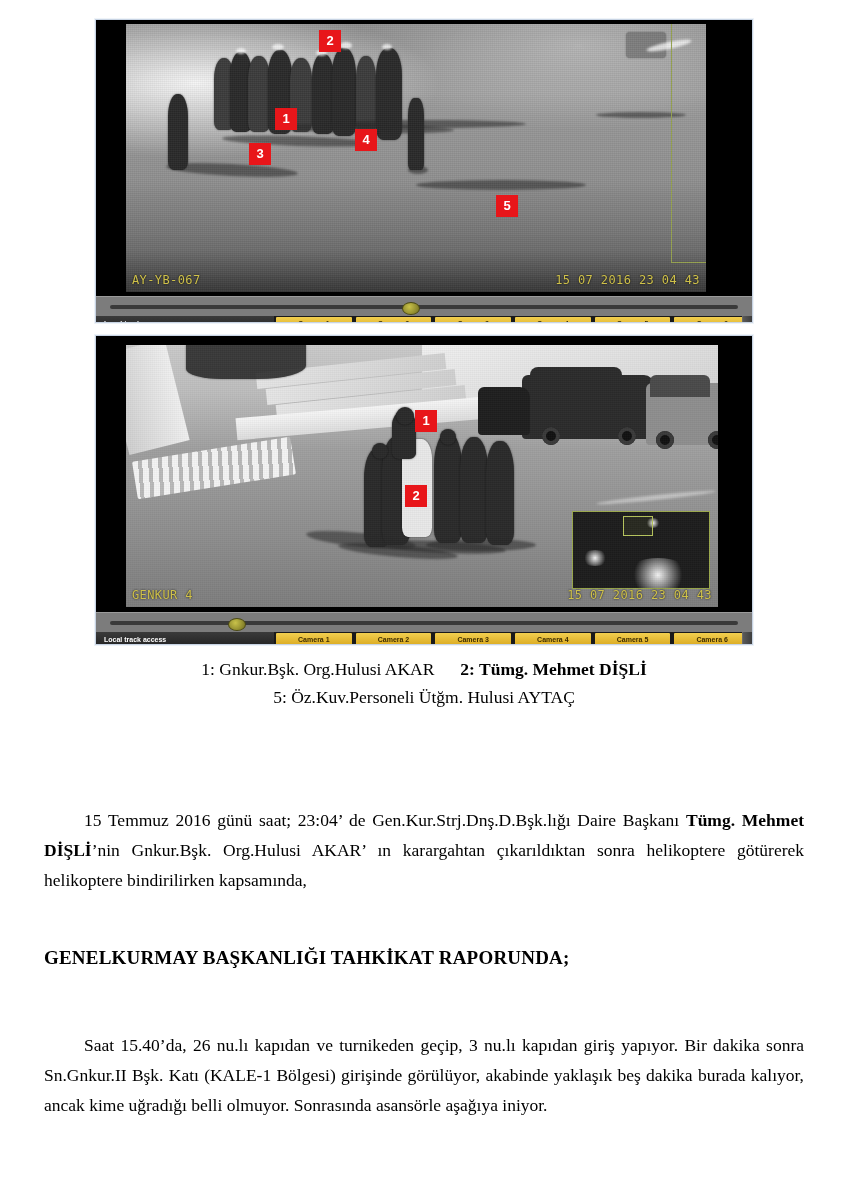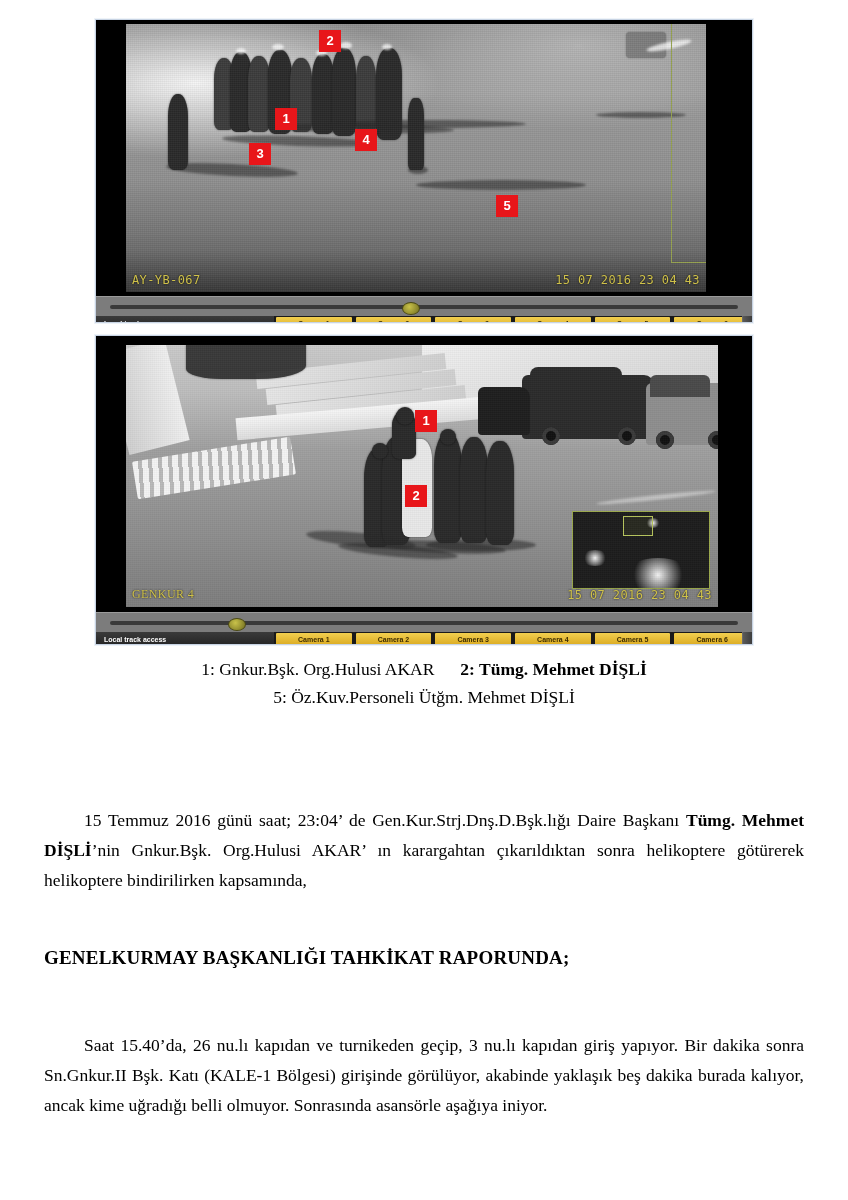--- a/index.html
+++ b/index.html
@@ -402,21 +402,21 @@
 
       <div class="pip" style="right:8px; bottom:18px; width:136px; height:76px;">
         <div class="pip-glow" style="left:52px; top:46px; width:66px; height:34px;"></div>
         <div class="pip-glow" style="left:8px; top:38px; width:28px; height:16px;"></div>
         <div class="pip-glow" style="left:72px; top:6px; width:16px; height:10px;"></div>
         <div class="pip-hi" style="left:50px; top:4px; width:28px; height:18px;"></div>
       </div>
 
       <div class="grain" style="opacity:.22;"></div>
 
-      <div class="osd" style="left:6px; bottom:5px;font-family:Liberation Serif, serif;">GENKUR 4</div>
+      <div class="osd" style="left:6px; bottom:5px;">GENKUR 4</div>
       <div class="osd" style="right:6px; bottom:5px;">15 07 2016  23 04 43</div>
     </div>
 
     <div class="badge" style="left:319px; top:74px;">1</div>
     <div class="badge" style="left:309px; top:149px;">2</div>
 
     <div class="scrub-wrap" style="top:276px; height:20px;">
       <div class="scrub-track"></div>
       <div class="scrub-knob" style="left:132px;"></div>
     </div>
@@ -434,21 +434,21 @@
 
       <div class="cams-scrollbar"></div>
     </div>
   </div>
 
   <div class="caption-block">
     <div class="caption-line">
       <span>1: Gnkur.Bşk. Org.Hulusi AKAR</span><span class="gap"></span><span class="b">2: Tümg. Mehmet DİŞLİ</span>
     </div>
     <div class="caption-line">
-      <span>5: Öz.Kuv.Personeli Ütğm. Mehmet DİŞLİ</span>
+      <span>5: Öz.Kuv.Personeli Ütğm. Hulusi AYTAÇ</span>
     </div>
   </div>
 
   <div class="body-text p1">
     <p class="indent"><span>15 Temmuz 2016 günü saat; 23:04’ de Gen.Kur.Strj.Dnş.D.Bşk.lığı Daire Başkanı </span><span class="b">Tümg. Mehmet DİŞLİ</span><span>’nin Gnkur.Bşk. Org.Hulusi AKAR’ ın  karargahtan çıkarıldıktan sonra helikoptere götürerek helikoptere bindirilirken kapsamında,</span></p>
   </div>
 
   <div class="heading">GENELKURMAY BAŞKANLIĞI TAHKİKAT RAPORUNDA;</div>
 
 

